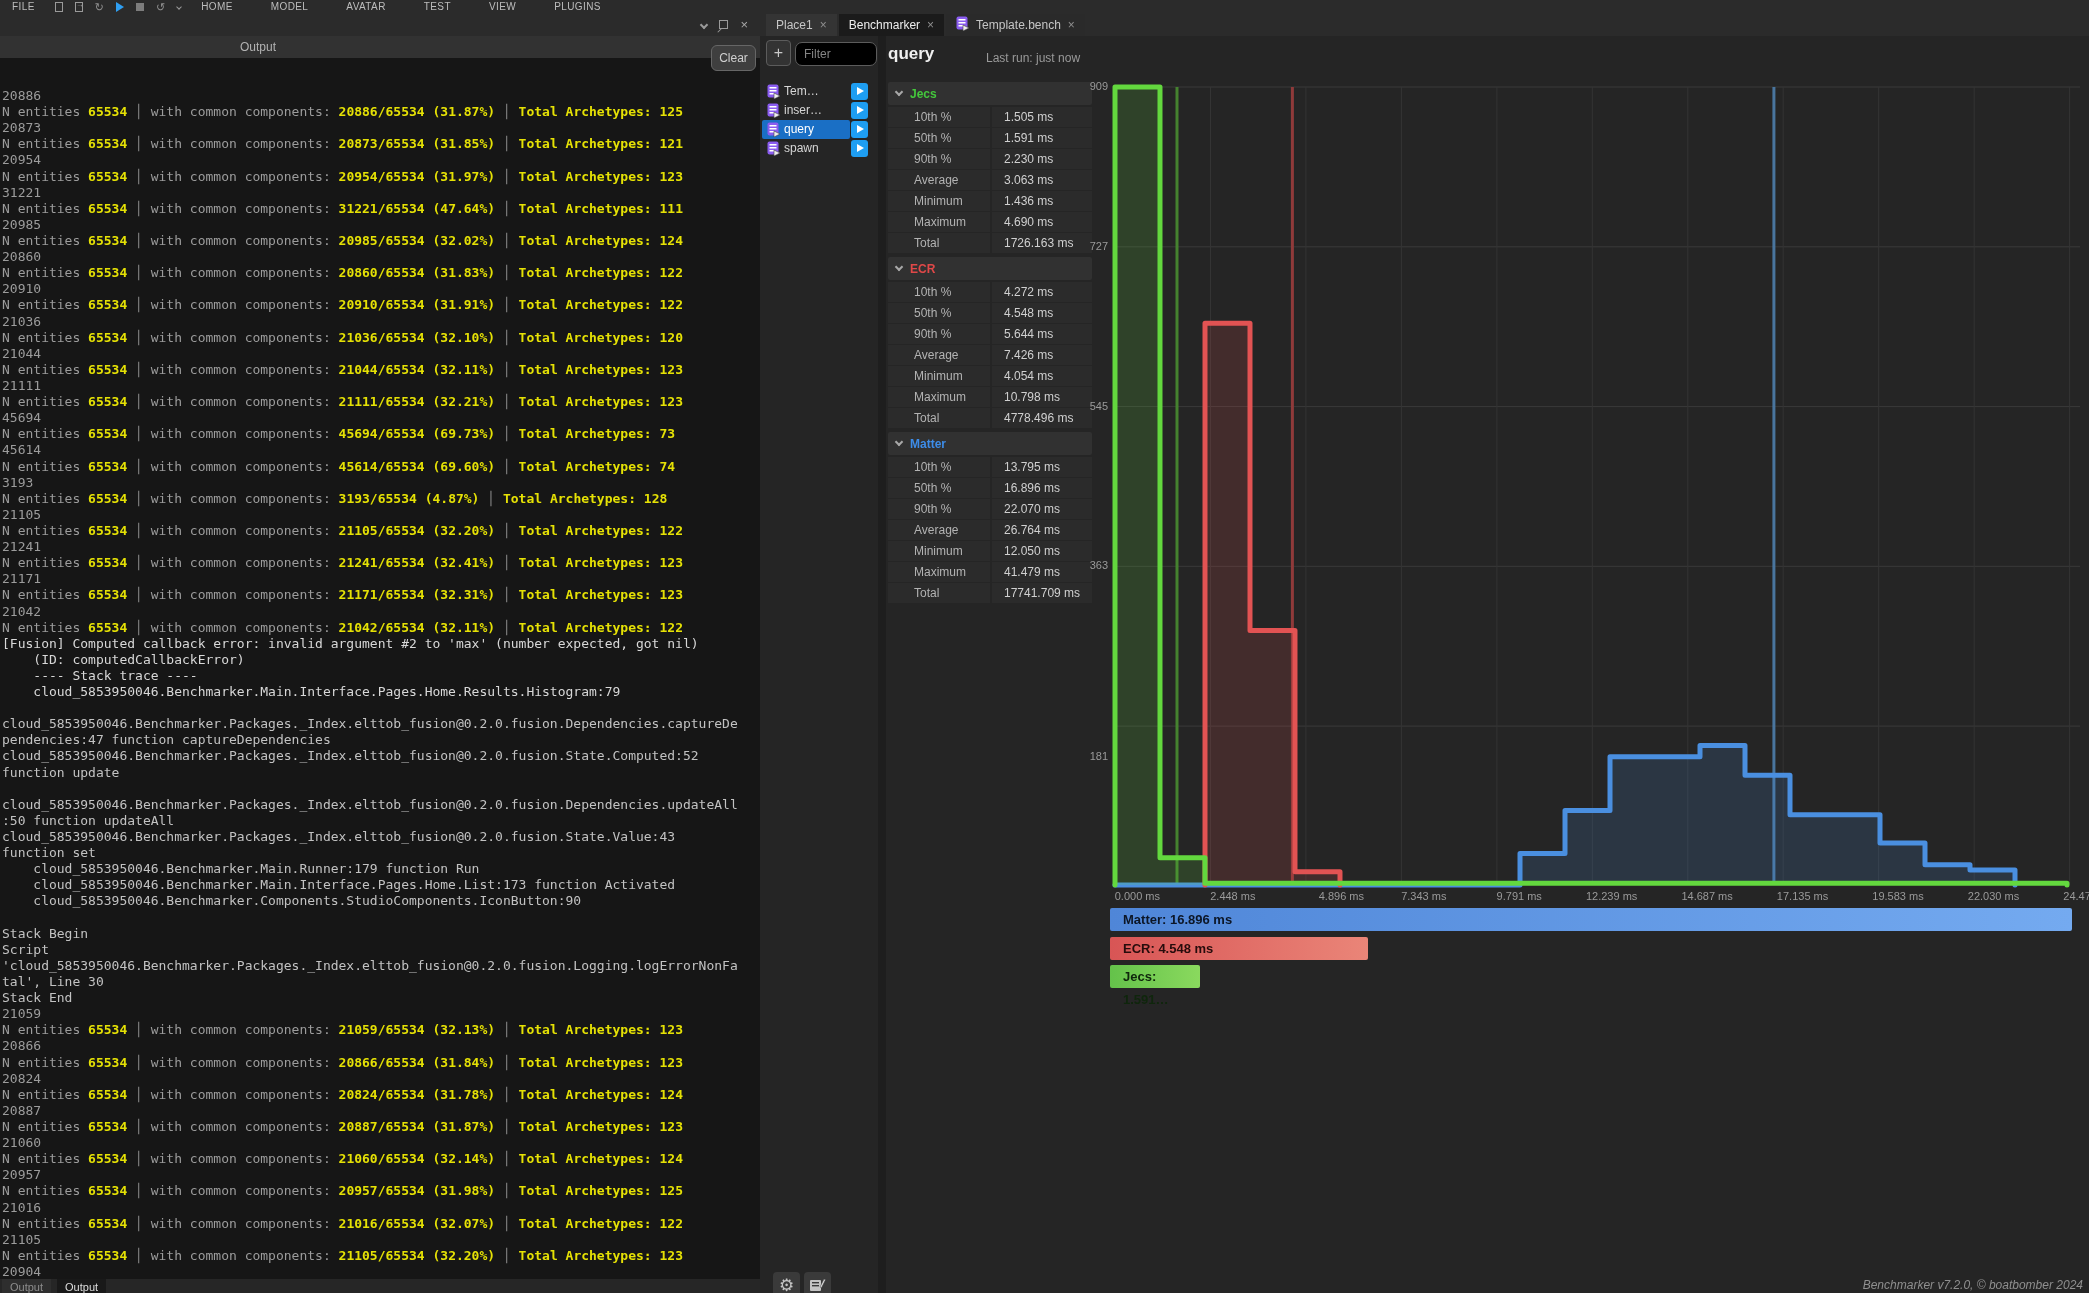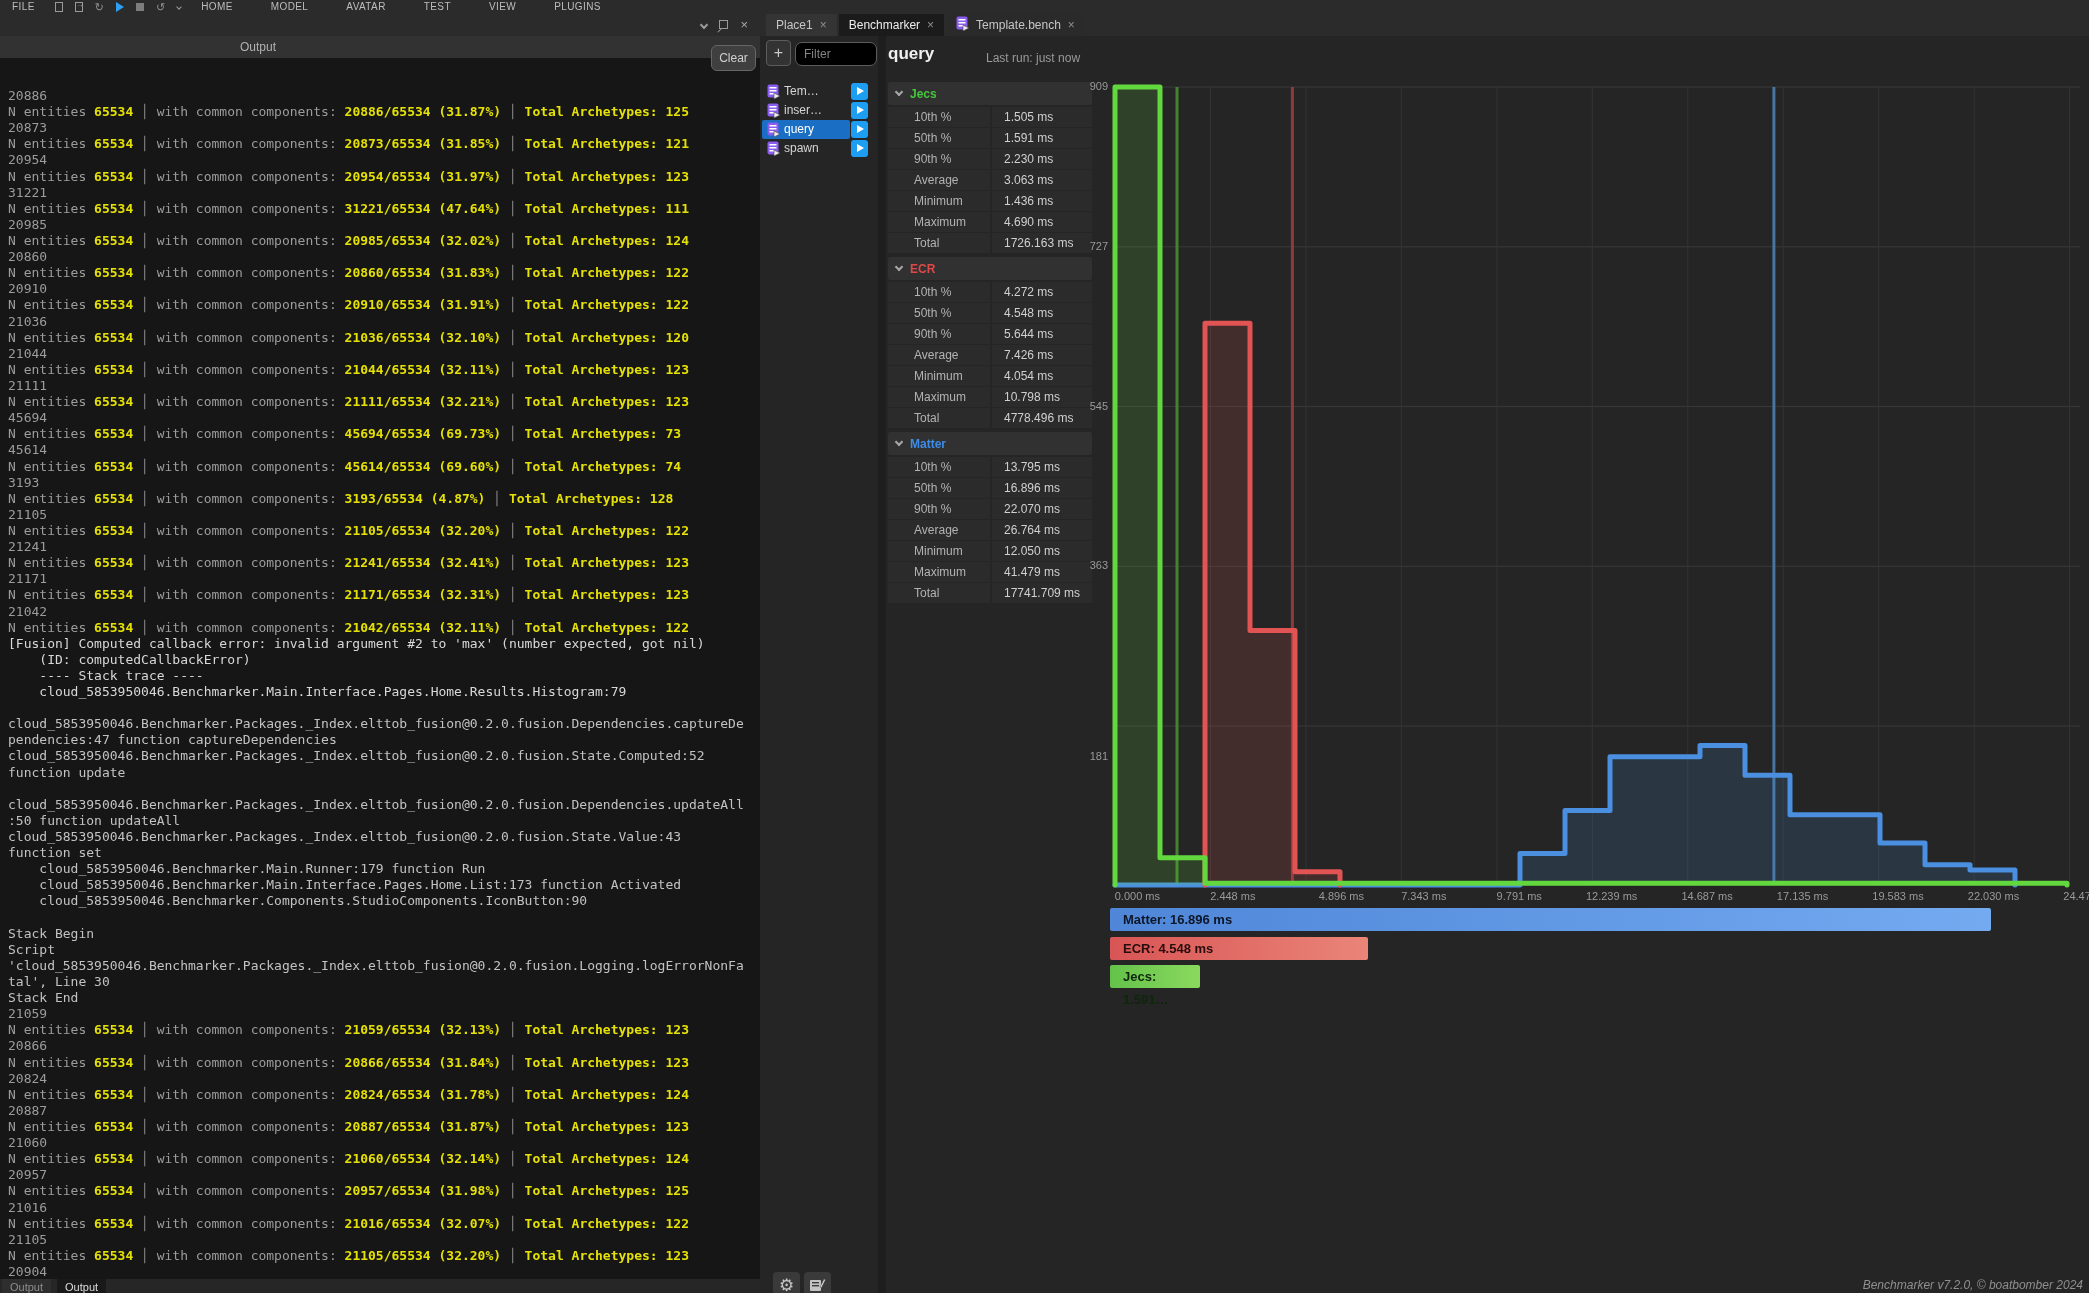--- a/index.html
+++ b/index.html
@@ -28,21 +28,21 @@
   .float-icon { width:9px; height:9px; border:1px solid #9a9a9a; position:relative; }
   .float-icon::after { content:""; position:absolute; left:-3px; bottom:-3px; width:5px; height:1px; background:#9a9a9a; transform:rotate(-45deg); }
   .close-x { color:#a8a8a8; font-size:13px; line-height:13px; }
   #out-header { left:0; top:36px; width:760px; height:22px; background:#323232; }
   #out-title { position:absolute; left:240px; top:4px; color:#b2b2b2; font-size:12px; }
   #clear-btn { left:711px; top:45px; width:45px; height:26px; background:#3f3f3f;
     border:1px solid #666; border-radius:6px; color:#d0d0d0; font-size:12px;
     text-align:center; line-height:24px; z-index:5; }
   #console { left:0; top:58px; width:760px; height:1221px; background:#161616;
     overflow:hidden; font-family:"DejaVu Sans Mono", monospace; font-size:13px;
-    white-space:pre; padding-left:8px; }
+    white-space:pre; padding-left:2px; }
   .cline { height:16.12px; line-height:16.12px; }
   .cg { color:#9c9c9c; }
   .cy { color:#e5e105; font-weight:bold; }
   .csep { color:#8a8a8a; }
   .cw { color:#d8d8d8; }
   .cs { color:#c2c2c2; }
   #status { left:0; top:1279px; width:760px; height:14px; background:#262626; display:flex; overflow:hidden; }
   .status-tab { font-size:11px; line-height:16px; padding:0 8px; height:18px; }
   .status-tab.t0 { background:#2e2e2e; color:#8d8d8d; margin-left:2px; }
   .status-tab.t1 { background:#191919; color:#dcdcdc; margin-left:6px; }
@@ -377,20 +377,20 @@
         <div class="xtick" style="left: 276.393px;">7.343 ms</div>
         <div class="xtick" style="left: 371.857px;">9.791 ms</div>
         <div class="xtick" style="left: 467.321px;">12.239 ms</div>
         <div class="xtick" style="left: 562.785px;">14.687 ms</div>
         <div class="xtick" style="left: 658.249px;">17.135 ms</div>
         <div class="xtick" style="left: 753.714px;">19.583 ms</div>
         <div class="xtick" style="left: 849.178px;">22.030 ms</div>
         <div class="xtick" style="left: 944.642px;">24.478 ms</div>
       </div>
     <div id="chart-legend">
-        <div class="legend-chip" style="top: 848px; width: 881px; background: linear-gradient(90deg, rgb(79, 134, 216), rgb(116, 170, 240)); color: rgb(12, 22, 38);">Matter: 16.896 ms</div>
+        <div class="legend-chip" style="top: 848px; width: 962px; background: linear-gradient(90deg, rgb(79, 134, 216), rgb(116, 170, 240)); color: rgb(12, 22, 38);">Matter: 16.896 ms</div>
         <div class="legend-chip" style="top: 876.7px; width: 258px; background: linear-gradient(90deg, rgb(216, 85, 85), rgb(234, 133, 120)); color: rgb(38, 12, 12);">ECR: 4.548 ms</div>
         <div class="legend-chip" style="top: 905.4px; width: 90px; background: linear-gradient(90deg, rgb(100, 194, 74), rgb(138, 217, 94)); color: rgb(15, 38, 12);">Jecs: 1.591…</div>
       </div>
   </div>
 
   <div id="footer-credit">Benchmarker v7.2.0, © boatbomber 2024</div>
 </div>
 
 </body></html>

